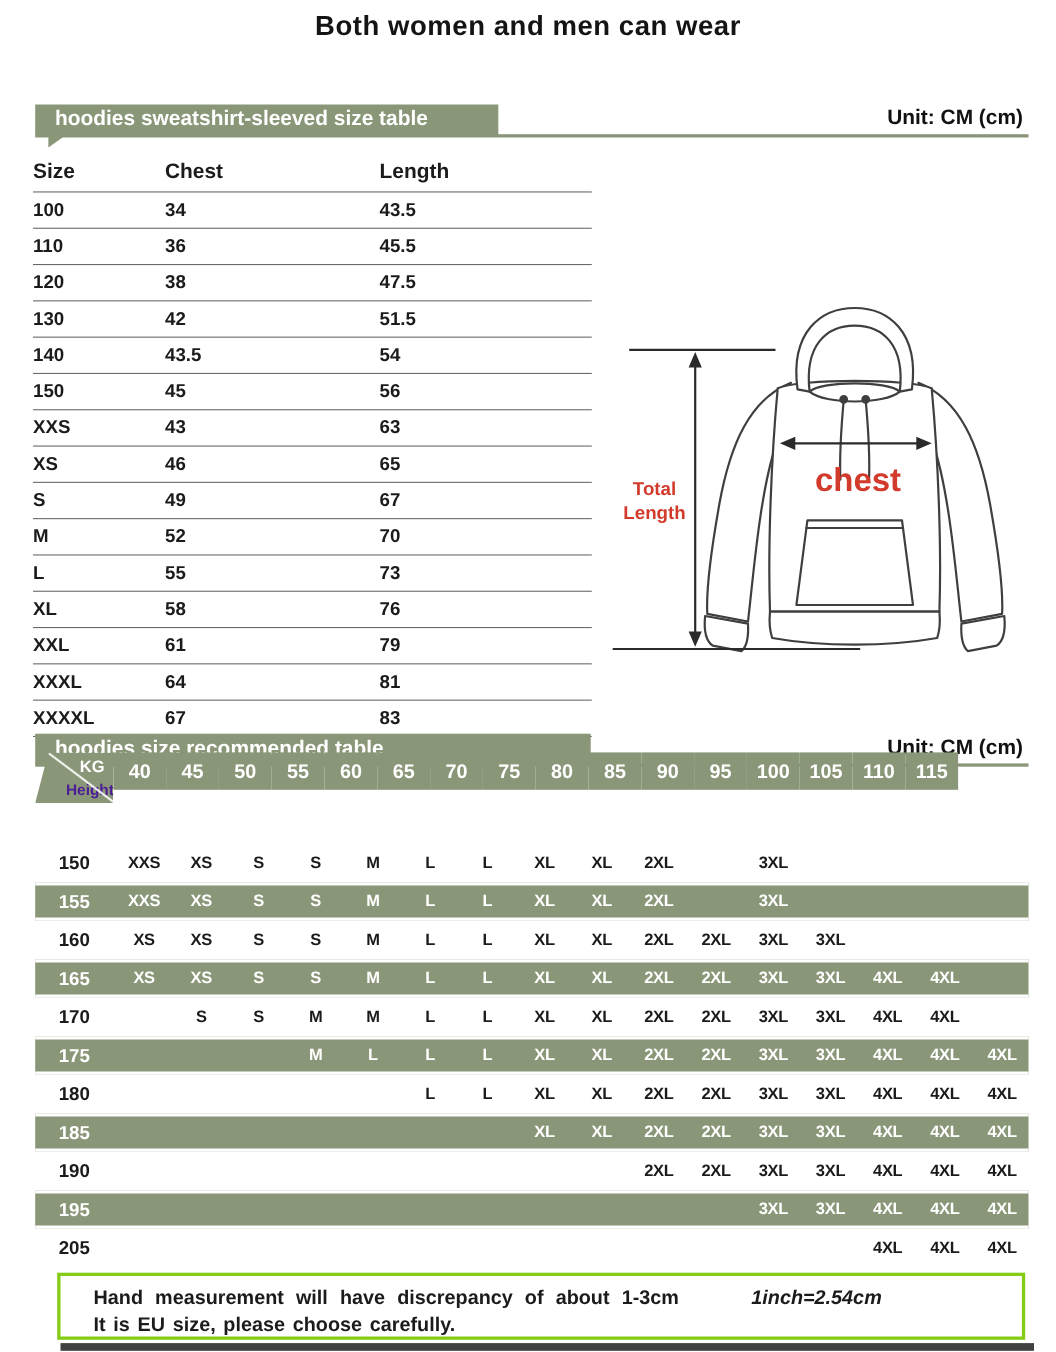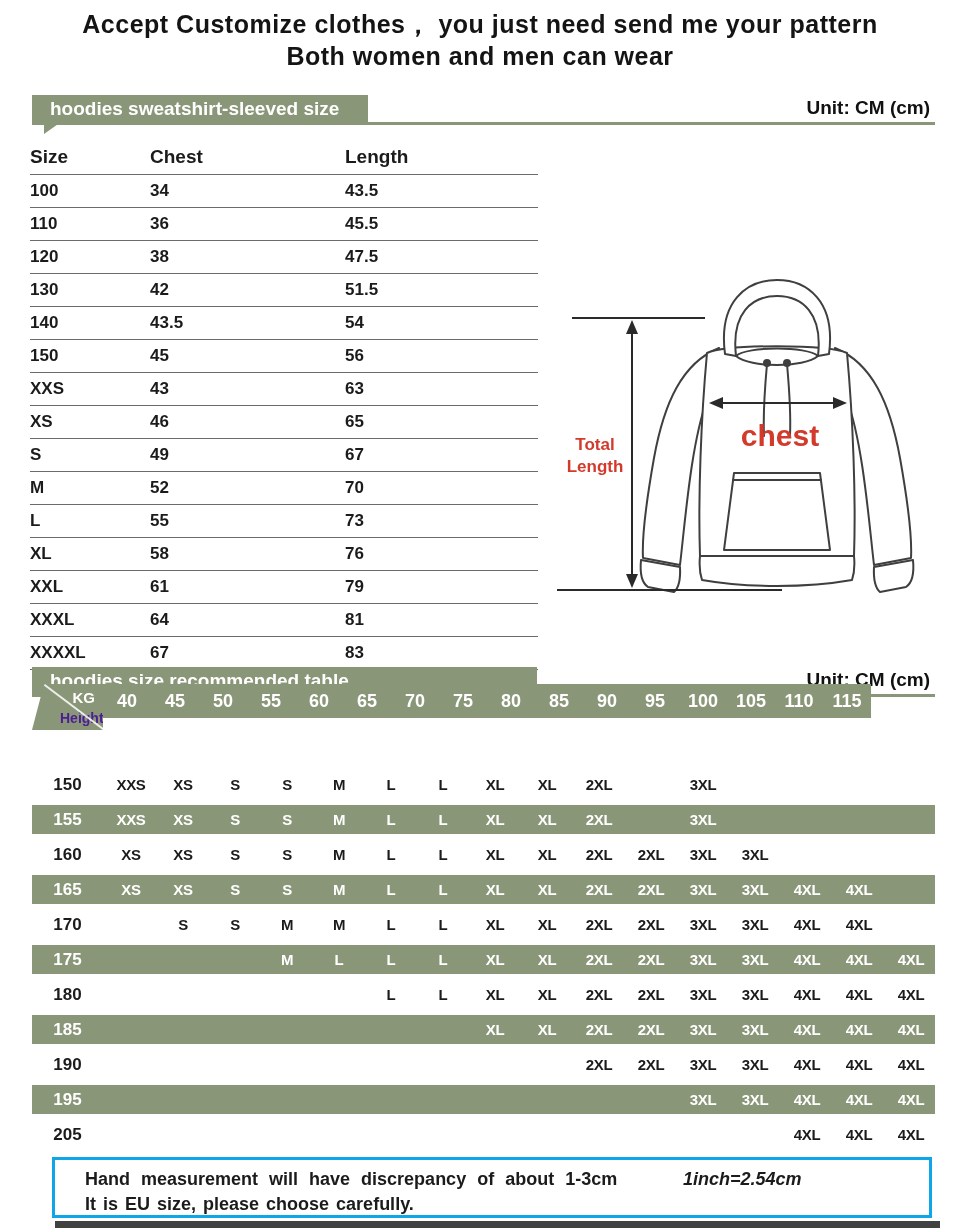--- a/index.html
+++ b/index.html
@@ -14,21 +14,21 @@
 
   
   .main-title{position:absolute;top:8px;left:0;width:960px;text-align:center;
     font-weight:bold;font-size:25px;line-height:32px;color:#141414;letter-spacing:.5px;}
 
   
   .band{position:absolute;background:var(--green);color:#fff;font-weight:bold;
     font-size:19px;box-sizing:border-box;padding-left:18px;}
   .band::after{content:'';position:absolute;left:12px;bottom:-11px;width:0;height:0;
     border-top:12px solid var(--green);border-right:17px solid transparent;}
-  #band1{left:32px;top:95px;width:336px;height:28px;line-height:28px;}
+  #band1{left:32px;top:95px;width:421px;height:28px;line-height:28px;}
   #band2{left:32px;top:667px;width:505px;height:28px;line-height:28px;}
   .underline{position:absolute;left:32px;width:903px;height:3px;background:var(--green);}
   #ul1{top:122px;}
   #ul2{top:694px;}
   .unit{position:absolute;right:30px;font-weight:bold;font-size:19px;color:#111;}
   #unit1{top:97px;}
   #unit2{top:669px;}
 
   
   .size-table{position:absolute;left:30px;top:140px;width:508px;}
@@ -54,33 +54,32 @@
     background:rgba(255,255,255,.85);transform-origin:0 0;transform:rotate(37deg);}
   .m-body{position:absolute;left:32px;top:767px;}
   .m-row{display:grid;grid-template-columns:71px repeat(16,48px);column-gap:4px;
     height:35px;align-items:center;}
   .m-row .lbl{text-align:center;font-weight:bold;font-size:17px;}
   .m-row .val{text-align:center;font-weight:bold;font-size:15px;letter-spacing:-.3px;}
   .m-row.green{background:var(--green);color:#fff;box-shadow:inset 0 3px 0 #fff,inset 0 -3px 0 #fff;}
 
   
   .footer-box{position:absolute;left:52px;top:1157px;width:880px;height:61px;
-    border:3px solid #0ea5e9;box-sizing:border-box;background:#fff;}
+    border:3px solid #84cc16;box-sizing:border-box;background:#fff;}
   .f1l{position:absolute;top:9px;left:30px;font-weight:bold;font-size:18px;word-spacing:6px;}
   .f1r{position:absolute;top:9px;left:628px;font-weight:bold;font-size:18px;font-style:italic;}
   .f2{position:absolute;top:34px;left:30px;font-weight:bold;font-size:18px;word-spacing:2px;}
   .bottom-bar{position:absolute;left:55px;top:1221px;width:885px;height:7px;background:#414141;}
 </style>
 </head>
 <body>
 
 <div class="page">
 
   <div class="main-title">
-    <div>Accept Customize clothes，  you just need send me your pattern</div>
     <div>Both women and men can wear</div>
   </div>
 
   <div class="band" id="band1">
     <span>hoodies sweatshirt-sleeved size table</span>
   </div>
   <div class="underline" id="ul1"></div>
   <div class="unit" id="unit1">Unit: CM (cm)</div>
 
   <div class="size-table">

